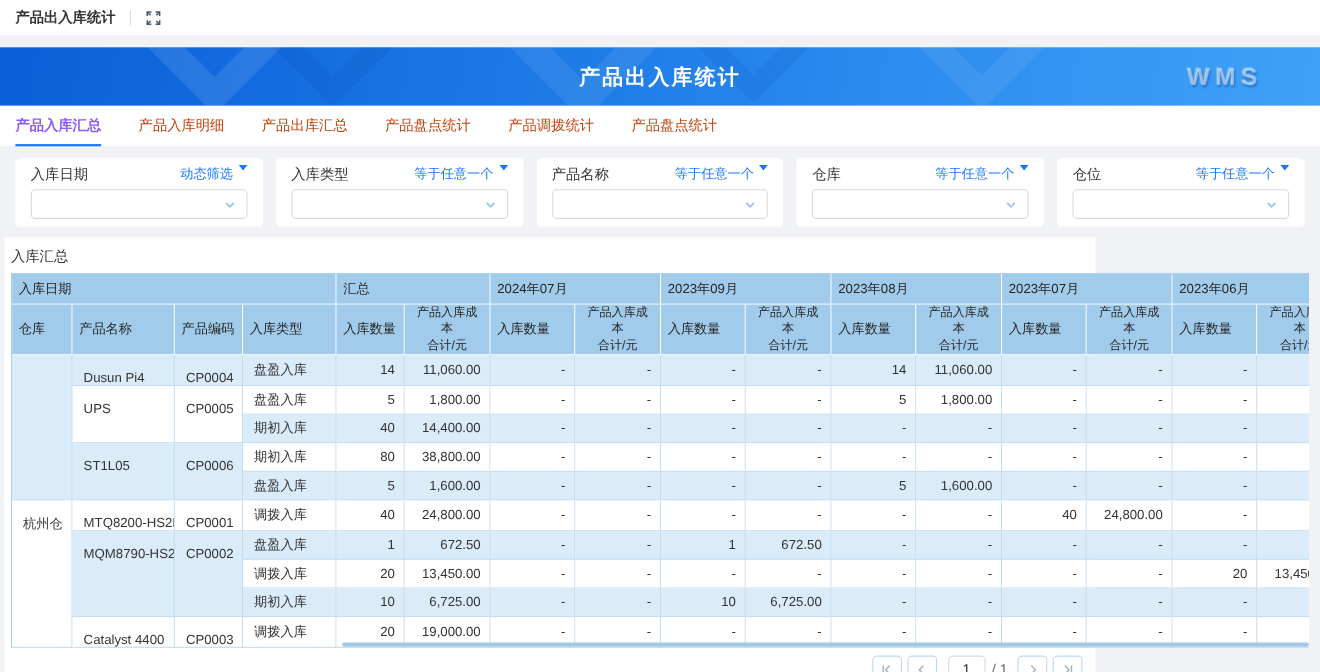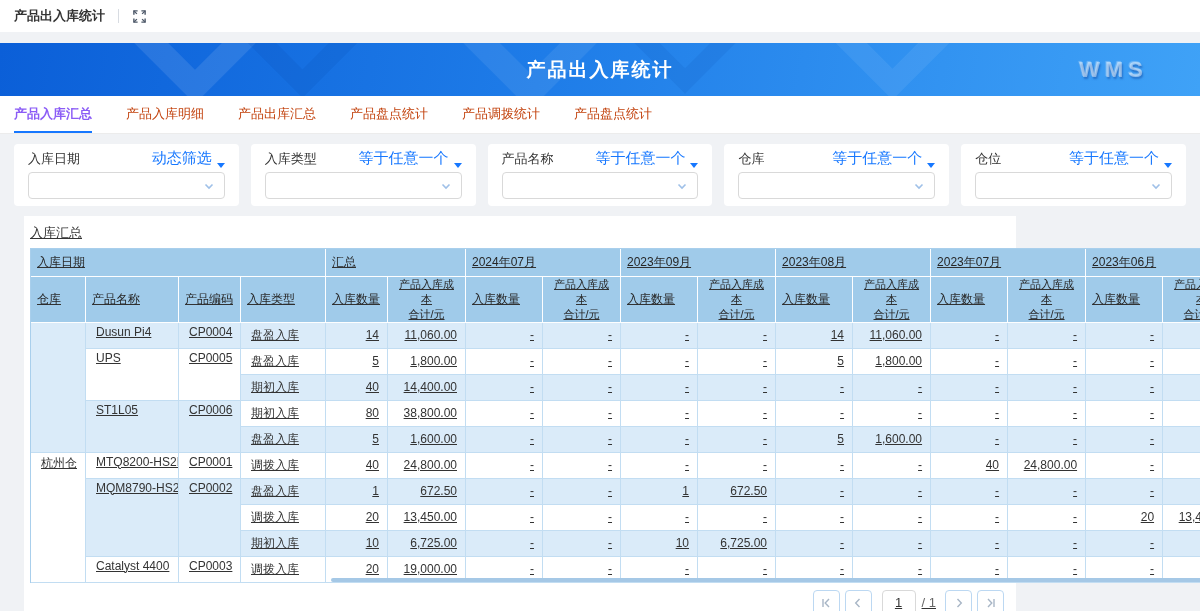--- a/index.html
+++ b/index.html
@@ -27,42 +27,42 @@
           border-bottom:1px solid #ECECEC; }
   .tab { display:flex; align-items:center; font-size:13px; color:#c2410c; cursor:pointer;
          border-bottom:2px solid transparent; }
   .tab.active { color:#8b5cf6; font-weight:bold; border-bottom-color:#1677FF; }
 
   
   .filters { display:flex; gap:12px; padding:10px 14px; }
   .filter-card { flex:1; background:#fff; border-radius:4px; padding:7px 14px; }
   .filter-head { display:flex; justify-content:space-between; align-items:center; font-size:13px;
                  color:#333; height:15px; margin-bottom:6px; }
-  .filter-mode { color:#1677FF; display:flex; align-items:flex-end; gap:5px; cursor:pointer; font-size:15px; }
+  .filter-mode { color:#1677FF; display:flex; align-items:flex-start; gap:5px; cursor:pointer; font-size:12px; }
   .caret { width:0; height:0; border-left:4px solid transparent; border-right:4px solid transparent;
            border-top:5px solid #1677FF; }
   .filter-select { height:27px; border:1px solid #D9D9D9; border-radius:4px; background:#fff;
                    display:flex; align-items:center; justify-content:flex-end; padding:0 9px; cursor:pointer; }
 
   
-  .panel { background:#fff; margin-left:24px; width:992px; height:396px; padding:8px 0 0 6px;text-decoration:underline; }
+  .panel { background:#fff; margin-left:4px; width:992px; height:396px; padding:8px 0 0 6px; }
   .section-title { font-size:13px; color:#333; height:16px; margin-bottom:8px; }
   .table-wrap { position:relative; width:1180px; overflow:hidden; }
   table { table-layout:fixed; width:1210px; border-collapse:separate; border-spacing:0;
           border-top:1px solid #A9CFEC; border-left:1px solid #A9CFEC; }
   th { background:#A0CBEA; color:#262626; font-weight:normal; font-size:12px; text-align:left;
        padding:0 6px; border-right:1px solid #FDFEFF; border-bottom:1px solid #FDFEFF; }
   tr.h1 th { height:28px; }
   tr.h2 th { height:42px; }
   th.th-cost { font-size:11px; line-height:1.35;text-align:center; }
   td { font-size:12px; color:#333; height:26px; border-right:1px solid #C2DDF2; border-bottom:1px solid #C2DDF2;
        padding:0 8px; overflow:hidden; white-space:nowrap; }
   td.txt { text-align:left; padding-left:10px; }
   td.num { text-align:right; }
-  td.span-cell { vertical-align:top; padding-top:2px; }
+  td.span-cell { vertical-align:top; padding-top:13px; }
   .bg-a { background:#DAEBF9; }
   .bg-b { background:#FFFFFF; }
   .hscroll { position:absolute; height:4px; background:#A5C8E6; border-radius:2px;
              left:301px; right:0; bottom:1px; }
 
   
   .pager { display:flex; align-items:center; justify-content:flex-end; margin:7px 12px 0 0; }
   .pg-btn { width:27px; height:26px; background:#fff; border:1px solid #BCD8F2; border-radius:4px;
             display:flex; align-items:center; justify-content:center; margin-left:5px; cursor:pointer; }
   .pg-box { width:34px; height:26px; border:1px solid #D9D9D9; border-radius:4px; background:#fff;

